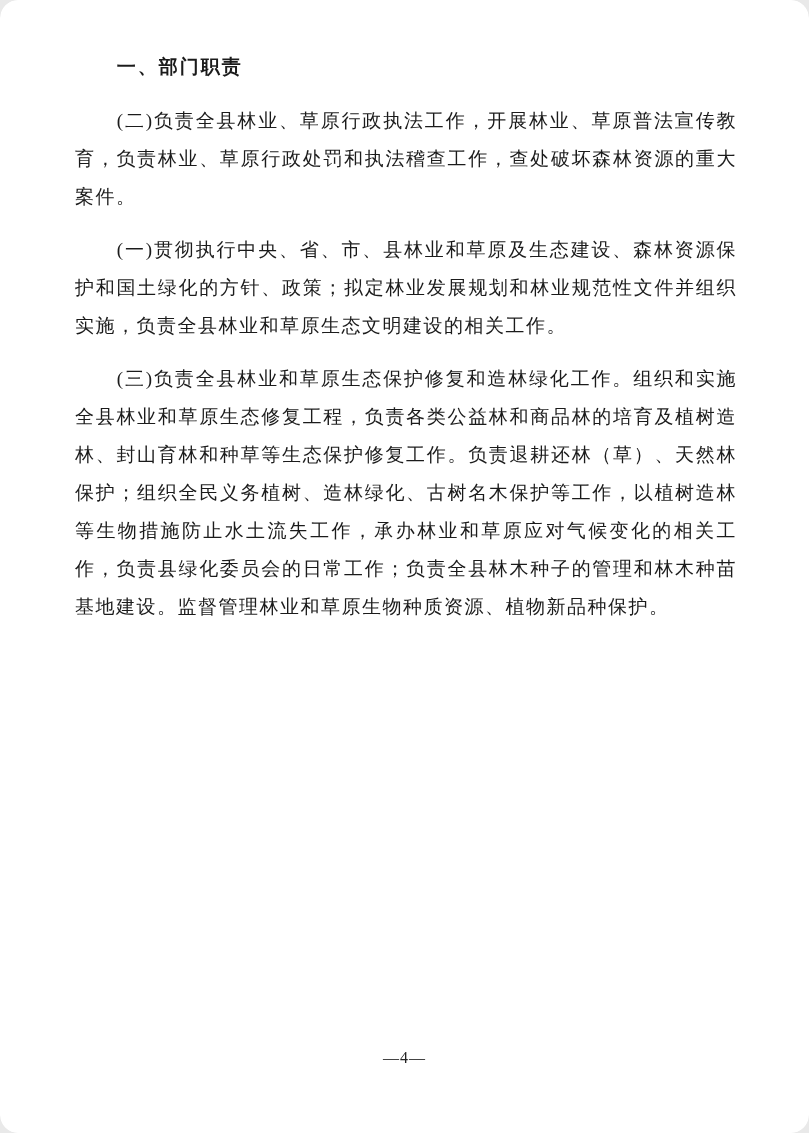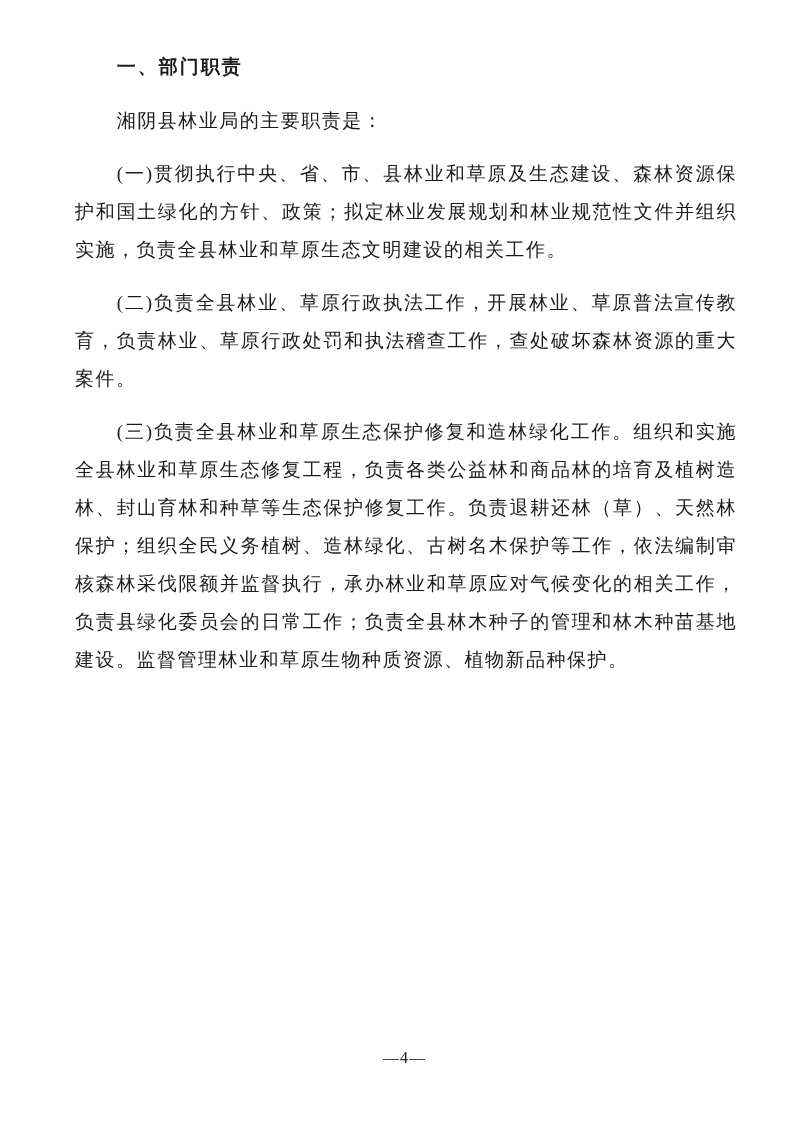--- a/index.html
+++ b/index.html
@@ -1,15 +1,15 @@
 <!DOCTYPE html>
 <html><head>
 <meta charset="utf-8">
 <style>
-  * { box-sizing: border-box; }
+  * { box-sizing: border-box; border-radius: 18px; }
   html, body { margin: 0; padding: 0; background: #e9e9e9; }
   .page {
     position: relative;
     width: 809px;
     height: 1133px;
     margin: 0 auto;
     background: #ffffff;
     font-family: "Liberation Serif", "DejaVu Serif", serif;
     color: #1b1b1b;
     overflow: hidden;
@@ -48,24 +48,23 @@
     color: #222222;
   }
 </style>
 </head>
 <body>
 
 <div class="page">
   <div class="content">
     <h1 class="heading">一、部门职责</h1>
 
-    <p class="para intro">湘阴县林业局的主要职责是：</p>
+
+    <p class="para">(二)负责全县林业、草原行政执法工作，开展林业、草原普法宣传教育，负责林业、草原行政处罚和执法稽查工作，查处破坏森林资源的重大案件。</p>
 
     <p class="para">(一)贯彻执行中央、省、市、县林业和草原及生态建设、森林资源保护和国土绿化的方针、政策；拟定林业发展规划和林业规范性文件并组织实施，负责全县林业和草原生态文明建设的相关工作。</p>
 
-    <p class="para">(二)负责全县林业、草原行政执法工作，开展林业、草原普法宣传教育，负责林业、草原行政处罚和执法稽查工作，查处破坏森林资源的重大案件。</p>
-
-    <p class="para">(三)负责全县林业和草原生态保护修复和造林绿化工作。组织和实施全县林业和草原生态修复工程，负责各类公益林和商品林的培育及植树造林、封山育林和种草等生态保护修复工作。负责退耕还林（草）、天然林保护；组织全民义务植树、造林绿化、古树名木保护等工作，依法编制审核森林采伐限额并监督执行，承办林业和草原应对气候变化的相关工作，负责县绿化委员会的日常工作；负责全县林木种子的管理和林木种苗基地建设。监督管理林业和草原生物种质资源、植物新品种保护。</p>
+    <p class="para">(三)负责全县林业和草原生态保护修复和造林绿化工作。组织和实施全县林业和草原生态修复工程，负责各类公益林和商品林的培育及植树造林、封山育林和种草等生态保护修复工作。负责退耕还林（草）、天然林保护；组织全民义务植树、造林绿化、古树名木保护等工作，以植树造林等生物措施防止水土流失工作，承办林业和草原应对气候变化的相关工作，负责县绿化委员会的日常工作；负责全县林木种子的管理和林木种苗基地建设。监督管理林业和草原生物种质资源、植物新品种保护。</p>
 
   </div>
 
   <div class="page-number">—4—</div>
 </div>
 
 </body></html>

